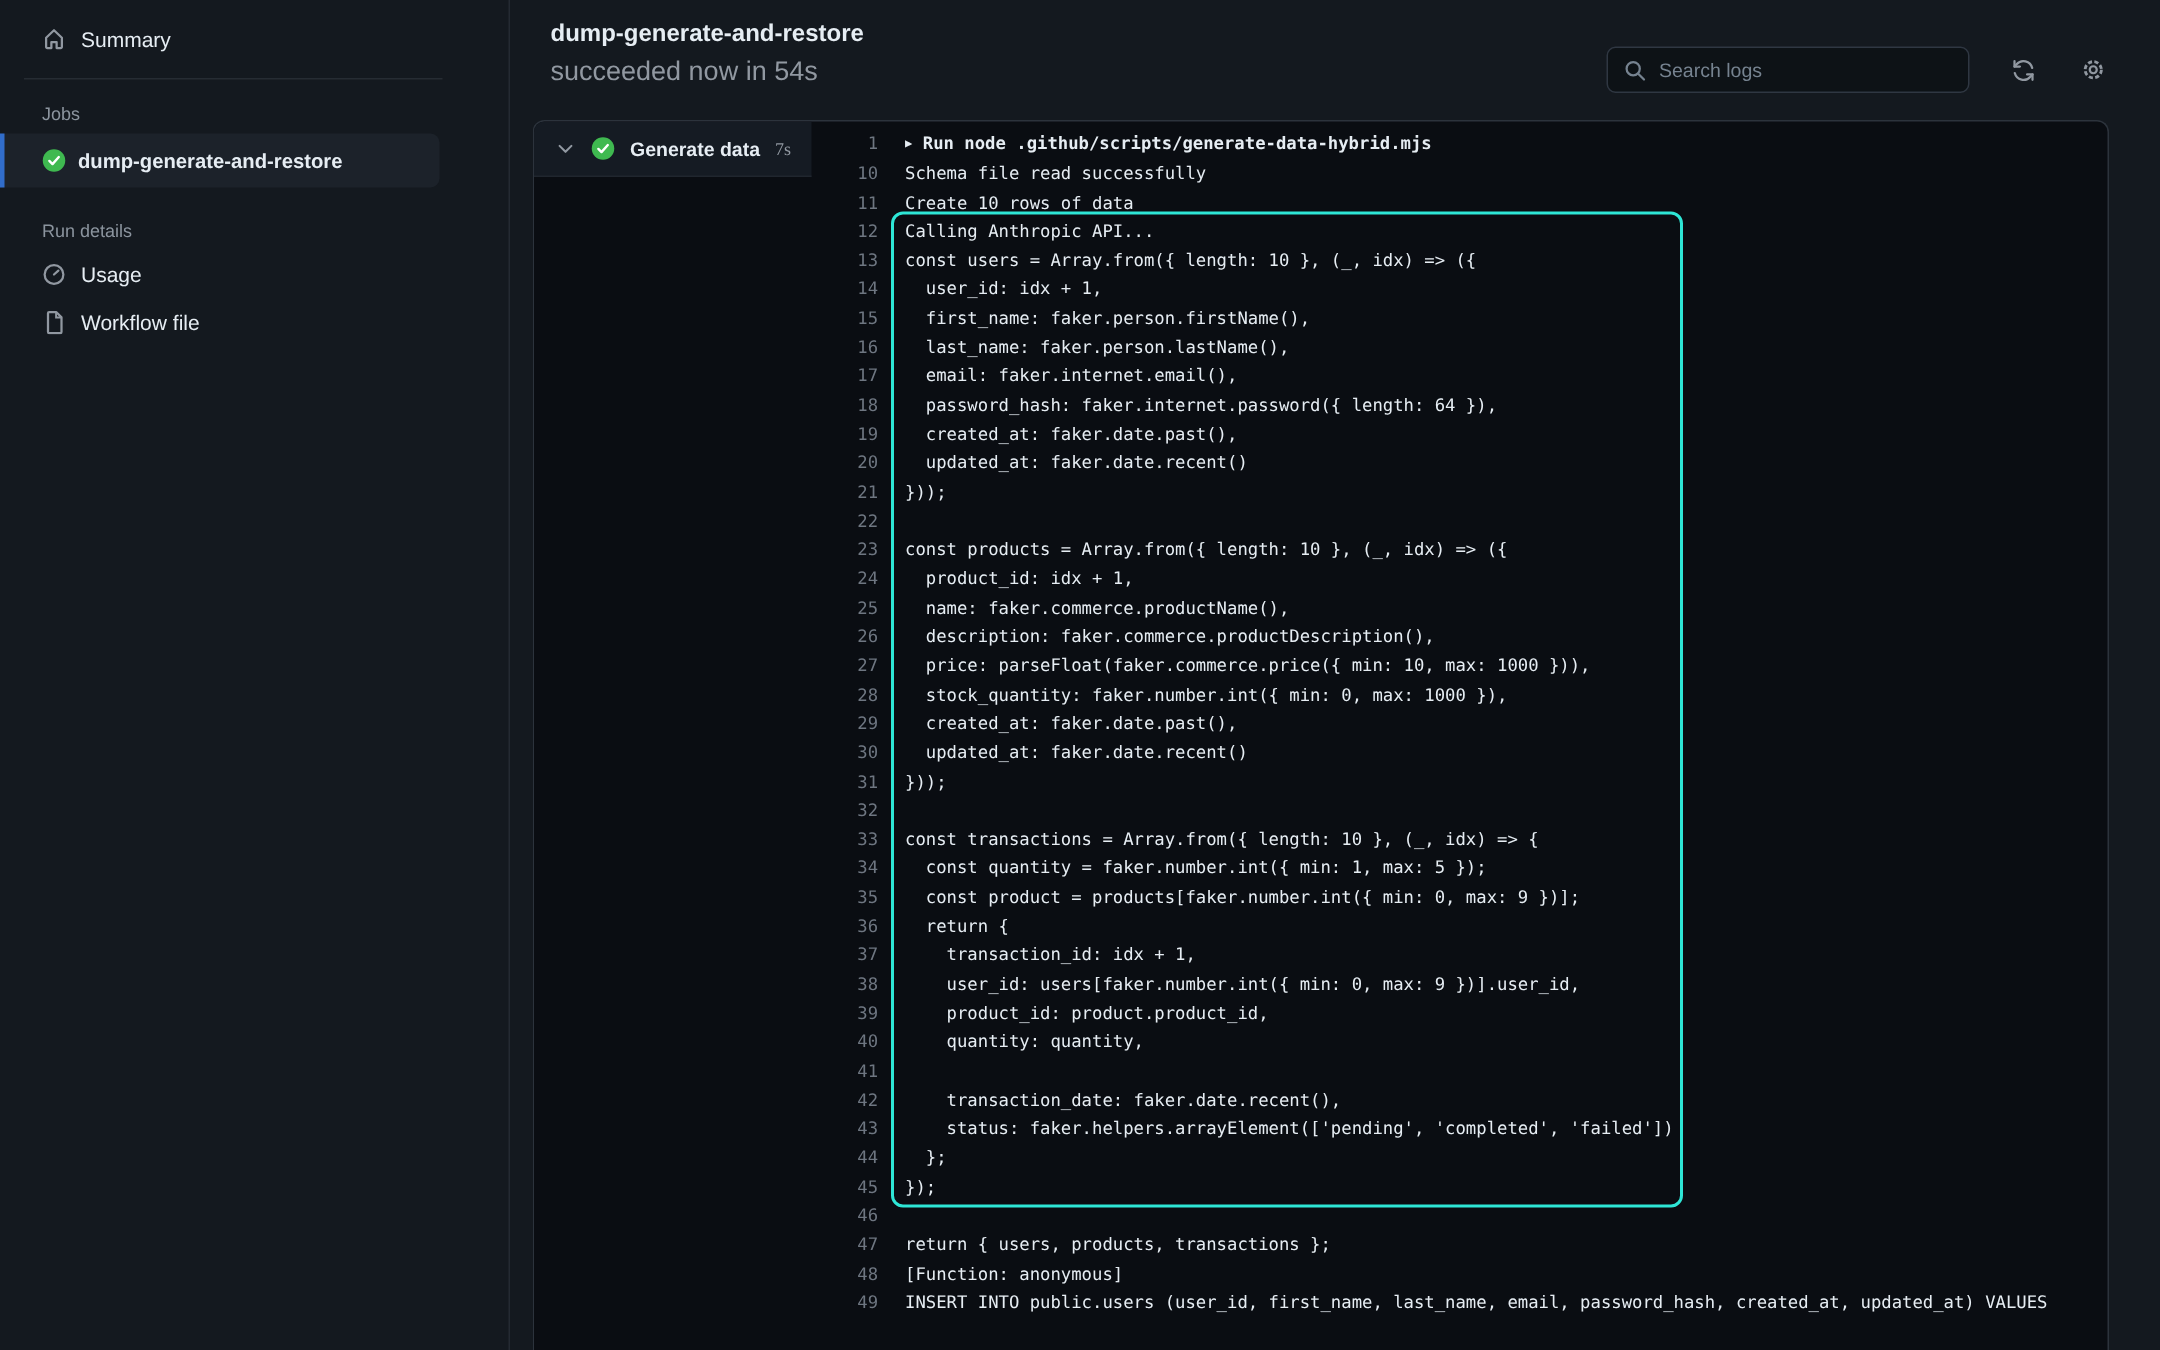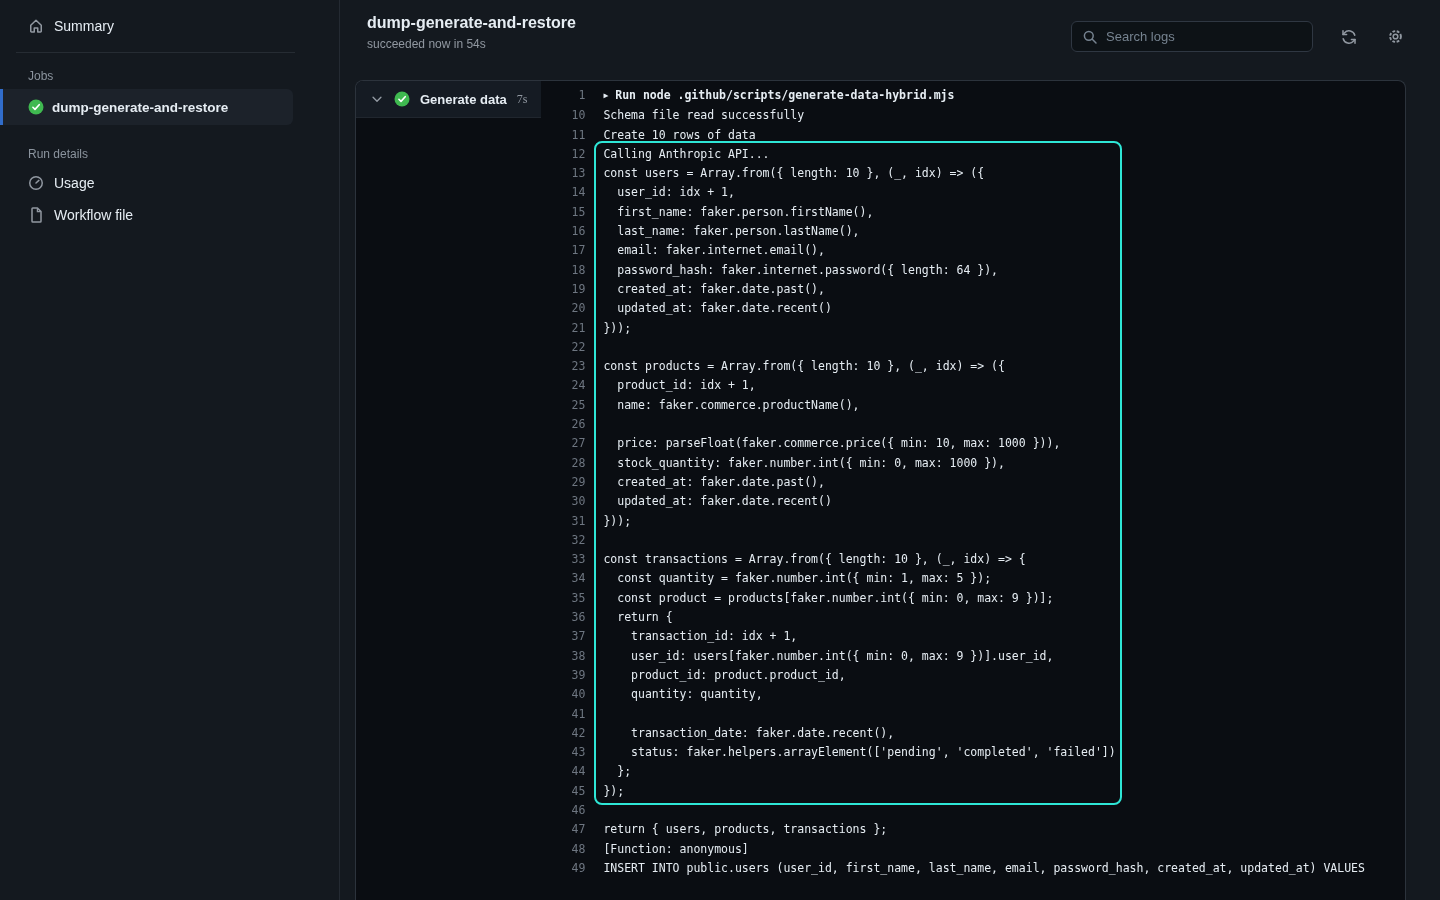--- a/index.html
+++ b/index.html
@@ -19,22 +19,22 @@
   .side-divider { height:1px; background:#262c33; margin:0 44px 0 16px; }
   .side-heading { font-size:12px; color:#8b949e; margin:16px 0 6px 28px; }
   .side-heading.run-details { margin-top:22px; }
   .job-item { position:relative; display:flex; align-items:center; gap:8px; height:36px; padding-left:28px; width:293px; background:#1c222a; border-radius:0 6px 6px 0; font-weight:600; font-size:13.5px; cursor:pointer; }
   .accent-bar { position:absolute; left:0; top:0; bottom:0; width:3px; background:var(--accent,#316dca); }
 
   
   .main { flex:1; display:flex; flex-direction:column; min-width:0; }
   .main-header { height:80px; flex:none; padding:14px 34px 0 27px; display:flex; justify-content:space-between; align-items:flex-start; }
   .page-title { font-size:16px; font-weight:700; color:#e6edf3; }
-  .page-subtitle { font-size:12px; color:#9198a1; margin-top:5px; }
-  .header-actions { display:flex; align-items:center; gap:26px; margin-top:7px; }
+  .page-subtitle { font-size:18px; color:#9198a1; margin-top:5px; }
+  .header-actions { display:flex; align-items:center; gap:26px; margin-top:17px; }
   .search-box { display:flex; align-items:center; gap:8px; width:242px; height:31px; padding:0 10px; background:#0d1216; border:1px solid #2f3742; border-radius:6px; color:#768390; }
   .search-box input { flex:1; background:transparent; border:none; outline:none; color:#e6edf3; font-size:13px; font-family:inherit; }
   .search-box input::placeholder { color:#768390; }
   .icon-btn { background:none; border:none; color:#9198a1; cursor:pointer; padding:2px; display:flex; align-items:center; }
 
   
   .log-panel { flex:1; margin:0 34px 0 15px; border:1px solid #2c333c; border-bottom:none; border-radius:8px 8px 0 0; overflow:hidden; display:flex; flex-direction:row; background:#0a0d12; }
   .step-header { height:37px; flex:none; background:#151b23; border-bottom:1px solid #20262e; display:flex; align-items:center; gap:10px; padding:0 14px; cursor:pointer; }
   .step-header svg.chev { color:#9198a1; }
   .step-title { font-size:13px; font-weight:600; color:#e6edf3; }
@@ -203,20 +203,21 @@
             <div class="lrow">
               <span class="ln">24</span>
               <span class="lt">  product_id: idx + 1,</span>
             </div>
             <div class="lrow">
               <span class="ln">25</span>
               <span class="lt">  name: faker.commerce.productName(),</span>
             </div>
             <div class="lrow">
               <span class="ln">26</span>
+              <span class="lt">  description: faker.commerce.productDescription(),</span>
             </div>
             <div class="lrow">
               <span class="ln">27</span>
               <span class="lt">  price: parseFloat(faker.commerce.price({ min: 10, max: 1000 })),</span>
             </div>
             <div class="lrow">
               <span class="ln">28</span>
               <span class="lt">  stock_quantity: faker.number.int({ min: 0, max: 1000 }),</span>
             </div>
             <div class="lrow">

